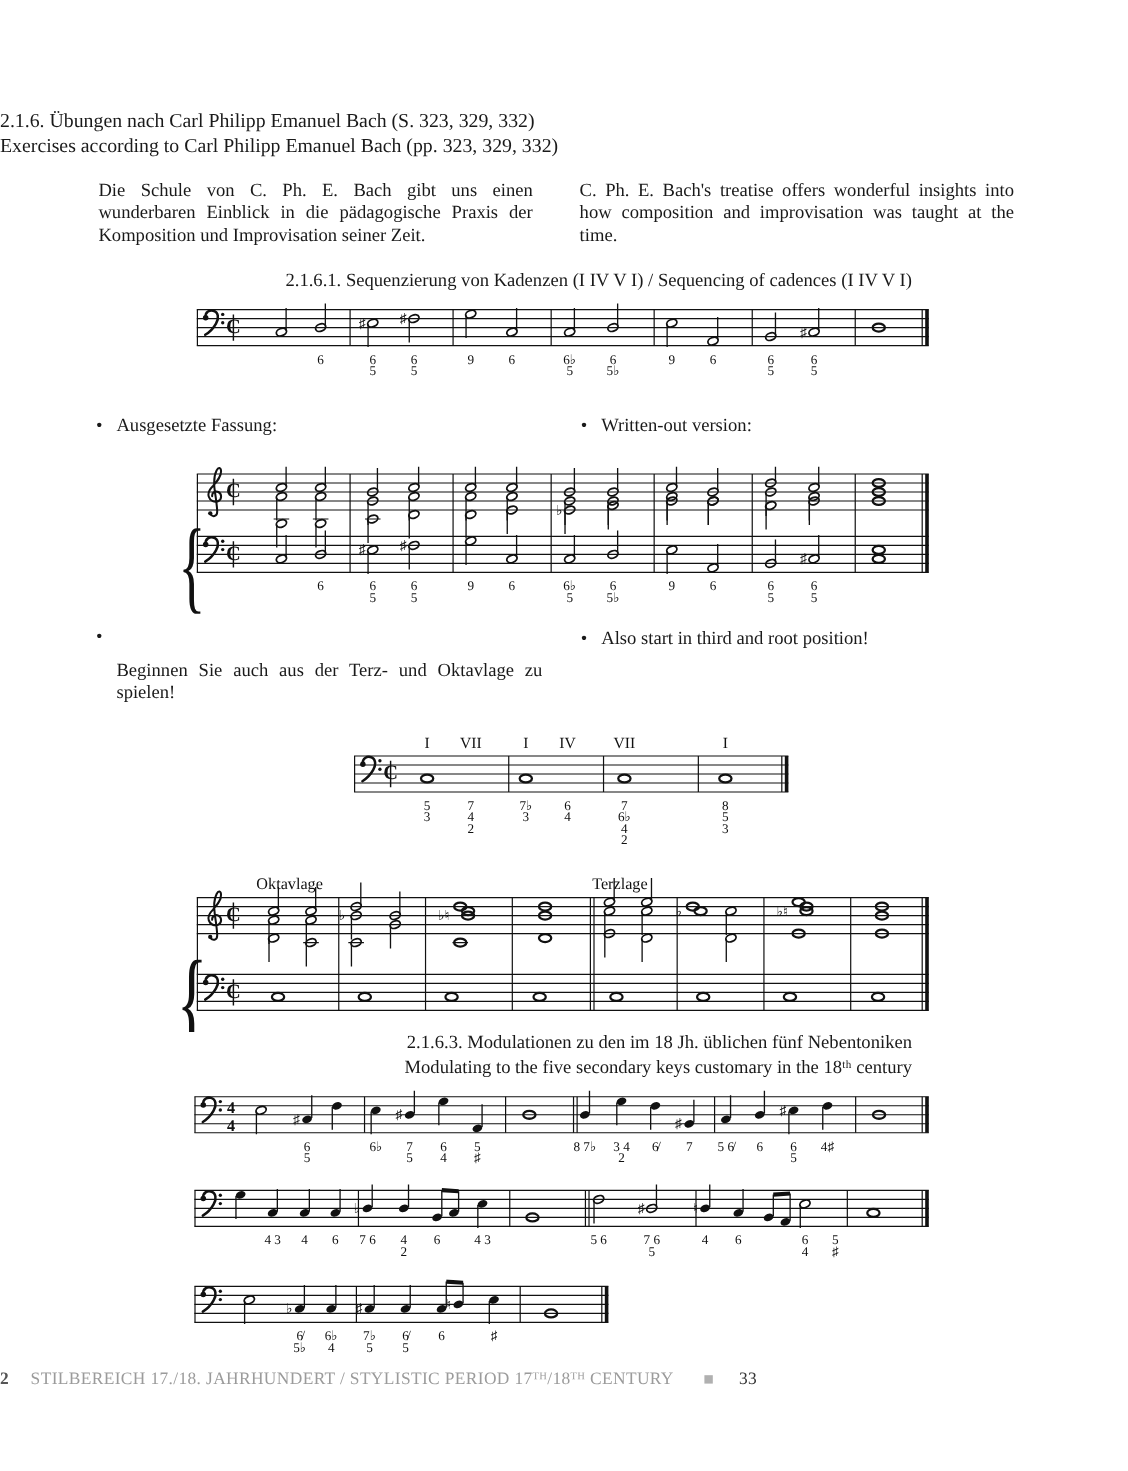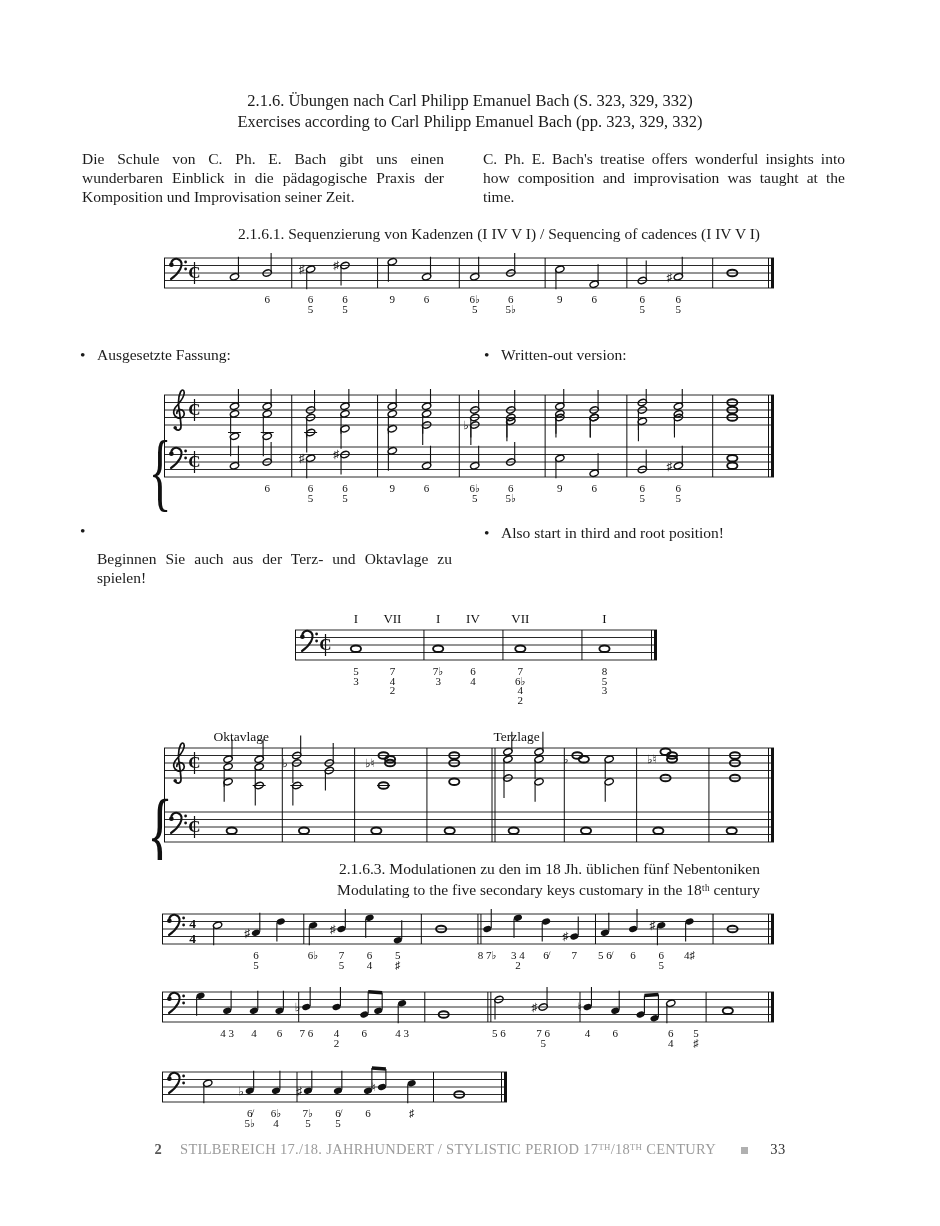--- a/index.html
+++ b/index.html
@@ -2,29 +2,29 @@
 <html><head>
 <meta charset="utf-8">
 <style>
   html,body{margin:0;padding:0;background:#e8e8e8;}
   .page{
     position:relative;width:940px;height:1226px;background:#ffffff;
     margin:0 auto;overflow:hidden;
     font-family:"Liberation Serif","DejaVu Serif",serif;color:#1a1a1a;
   }
   .abs{position:absolute;}
-  .title{width:940px;text-align:center;font-size:16.5px;line-height:21px;}
+  .title{width:940px;font-size:16.5px;line-height:21px;}
   .col{font-size:15.5px;line-height:19px;text-align:justify;}
   .heading{width:760px;text-align:right;font-size:15.5px;}
   .bullet-row{display:flex;font-size:15.5px;line-height:19px;}
   .bullet-dot{width:17px;flex:none;}
   .music-box{position:absolute;}
   svg text{font-family:"Liberation Serif","DejaVu Serif","DejaVu Sans",serif;}
   .footer{
-    width:940px;text-align:center;font-size:14.5px;letter-spacing:.3px;
+    width:940px;text-align:left;font-size:14.5px;letter-spacing:.3px;
     font-family:"Liberation Serif","DejaVu Serif",serif;
   }
   .footer .f-num{color:#555;font-weight:bold;margin-right:14px;}
   .footer .f-label{color:#9b9b9b;}
   .footer .f-square{display:inline-block;width:7px;height:7px;background:#b0b0b0;margin:0 18px 0 22px;}
   .footer .f-page{color:#333;}
 </style>
 </head>
 <body>
 

